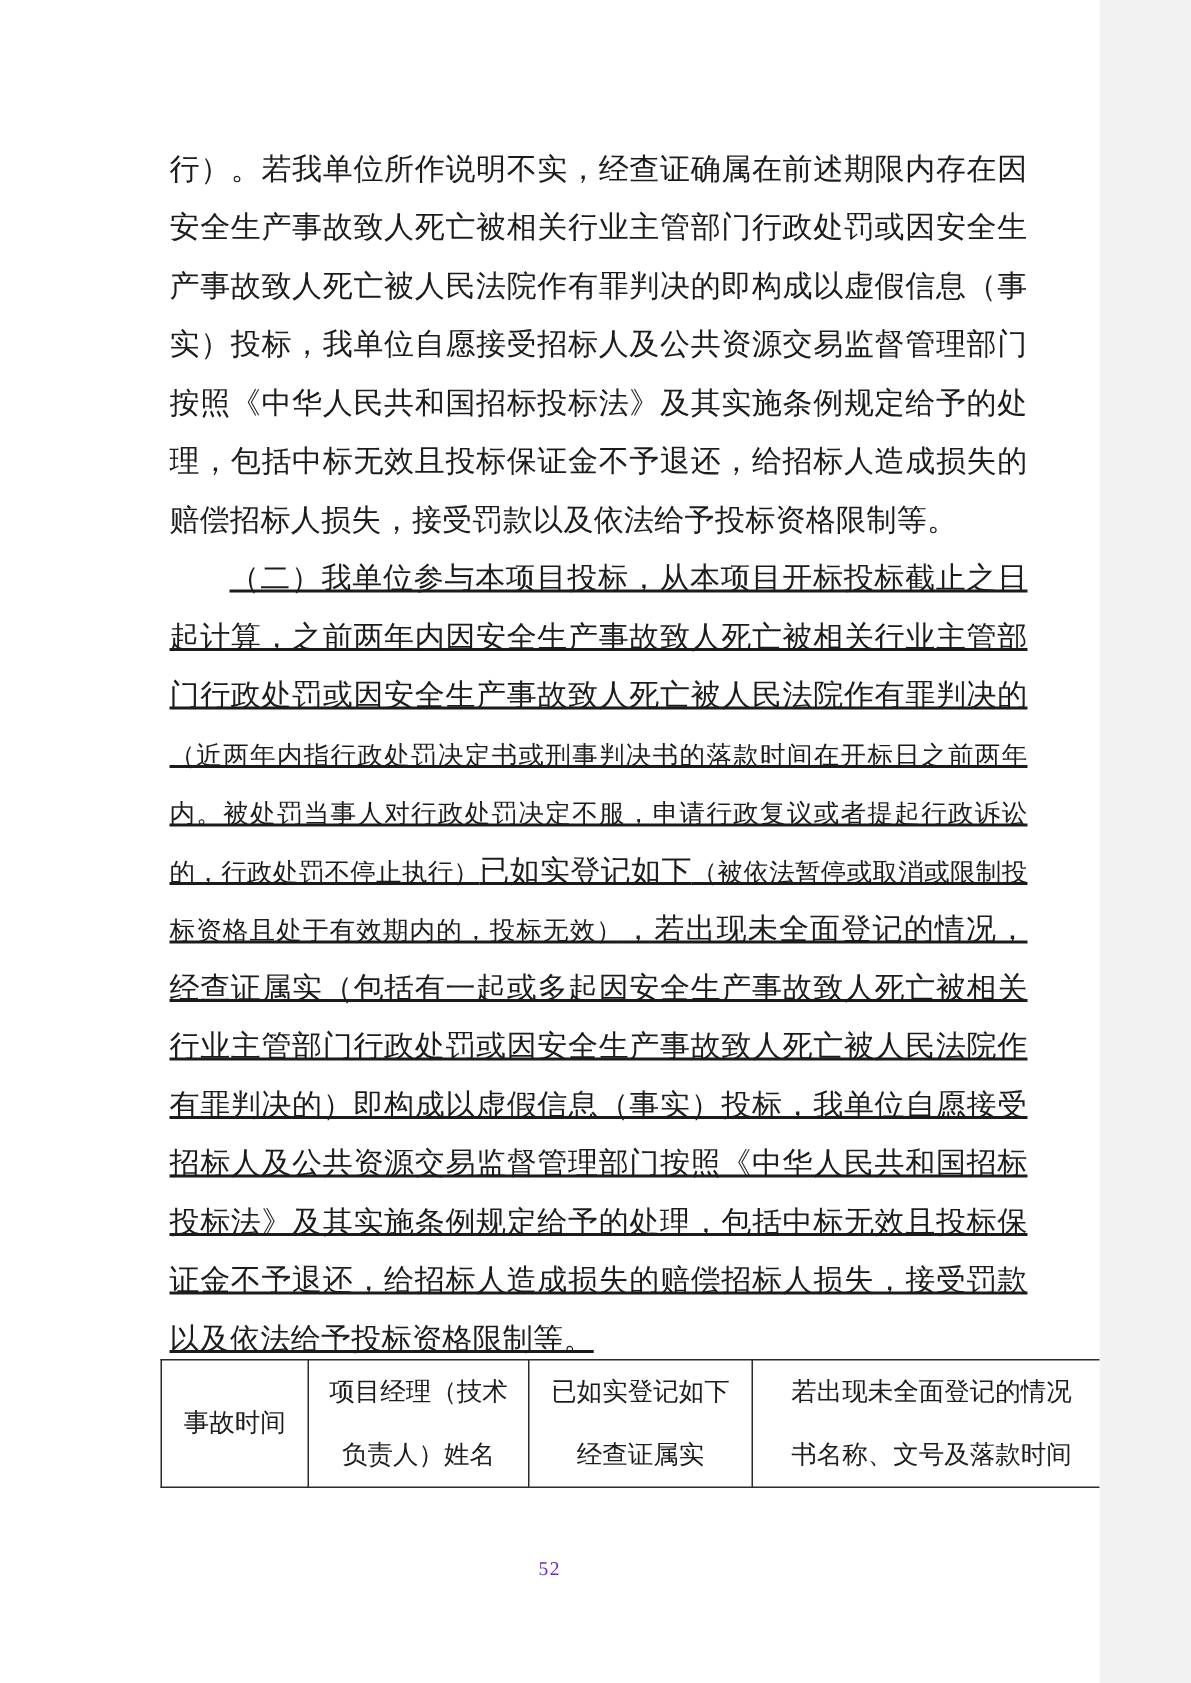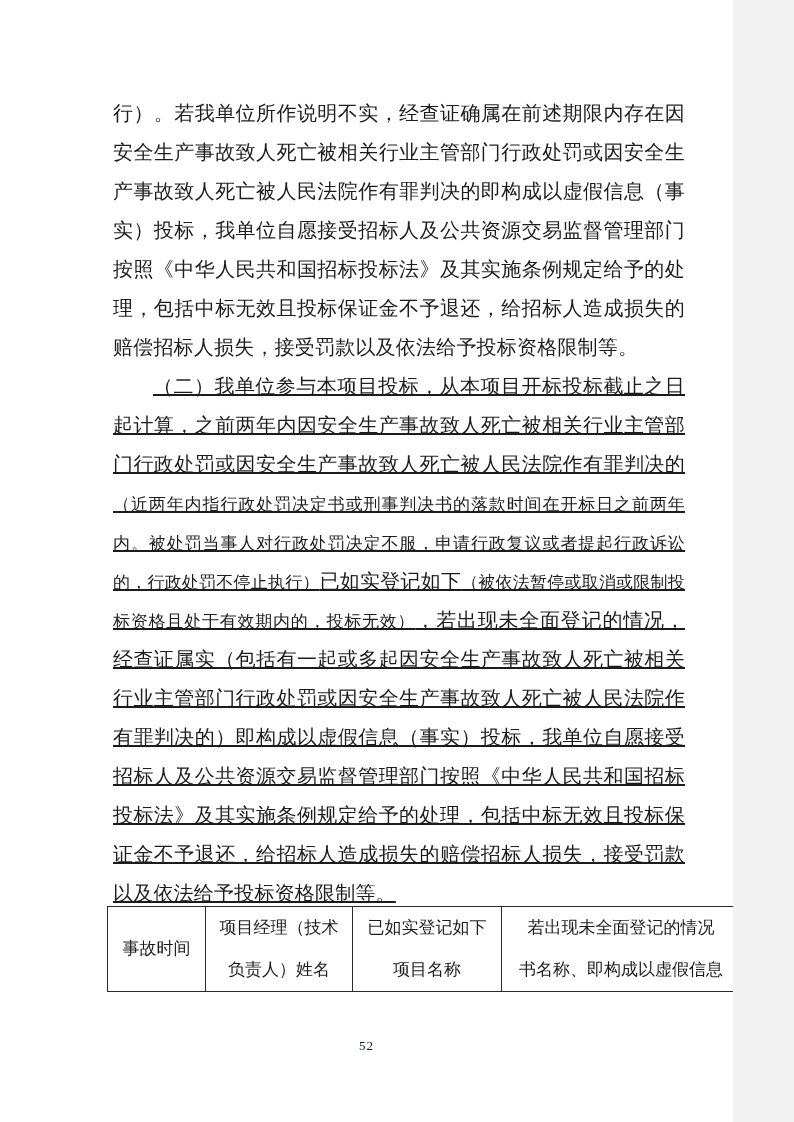--- a/index.html
+++ b/index.html
@@ -53,21 +53,21 @@
     height: 84px;
     padding: 0 2px;
   }
   .cell-line { line-height: 42px; white-space: nowrap; }
   .page-number {
     position: absolute;
     top: 1038px; left: 0;
     width: 100%;
     text-align: center;
     font-size: 13px;
-    color: #0f172a;
+    color: #6d28d9;
     letter-spacing: 1px;
   }
 </style>
 </head>
 <body>
 
 <div class="page">
 
   <div class="content">
 
@@ -87,25 +87,25 @@
 
       <th>
             <div class="cell-line">事故时间</div>
           </th>
           <th>
             <div class="cell-line">项目经理（技术</div>
             <div class="cell-line">负责人）姓名</div>
           </th>
           <th>
             <div class="cell-line">已如实登记如下</div>
-            <div class="cell-line">项目名称</div>
+            <div class="cell-line">经查证属实</div>
           </th>
           <th>
             <div class="cell-line">若出现未全面登记的情况</div>
-            <div class="cell-line">书名称、即构成以虚假信息</div>
+            <div class="cell-line">书名称、文号及落款时间</div>
           </th>
         </tr>
     </tbody>
   </table>
 
   <div class="page-number">52</div>
 
 </div>
 
 </body></html>

